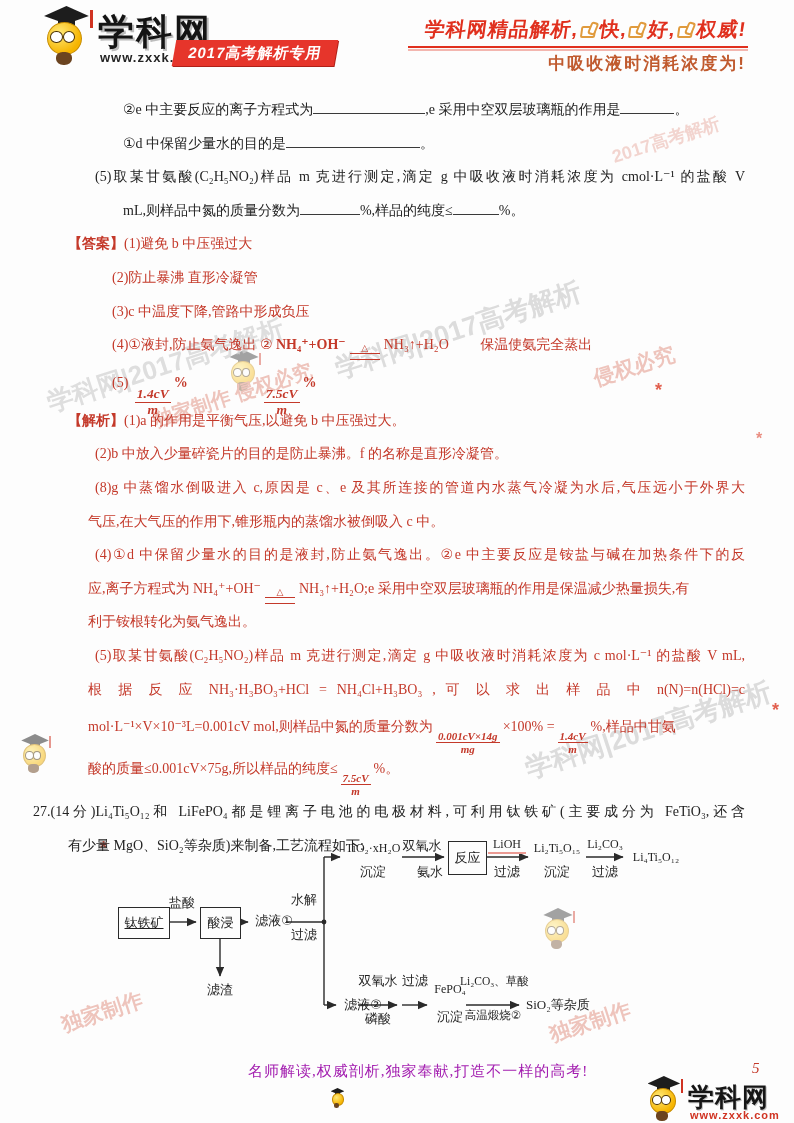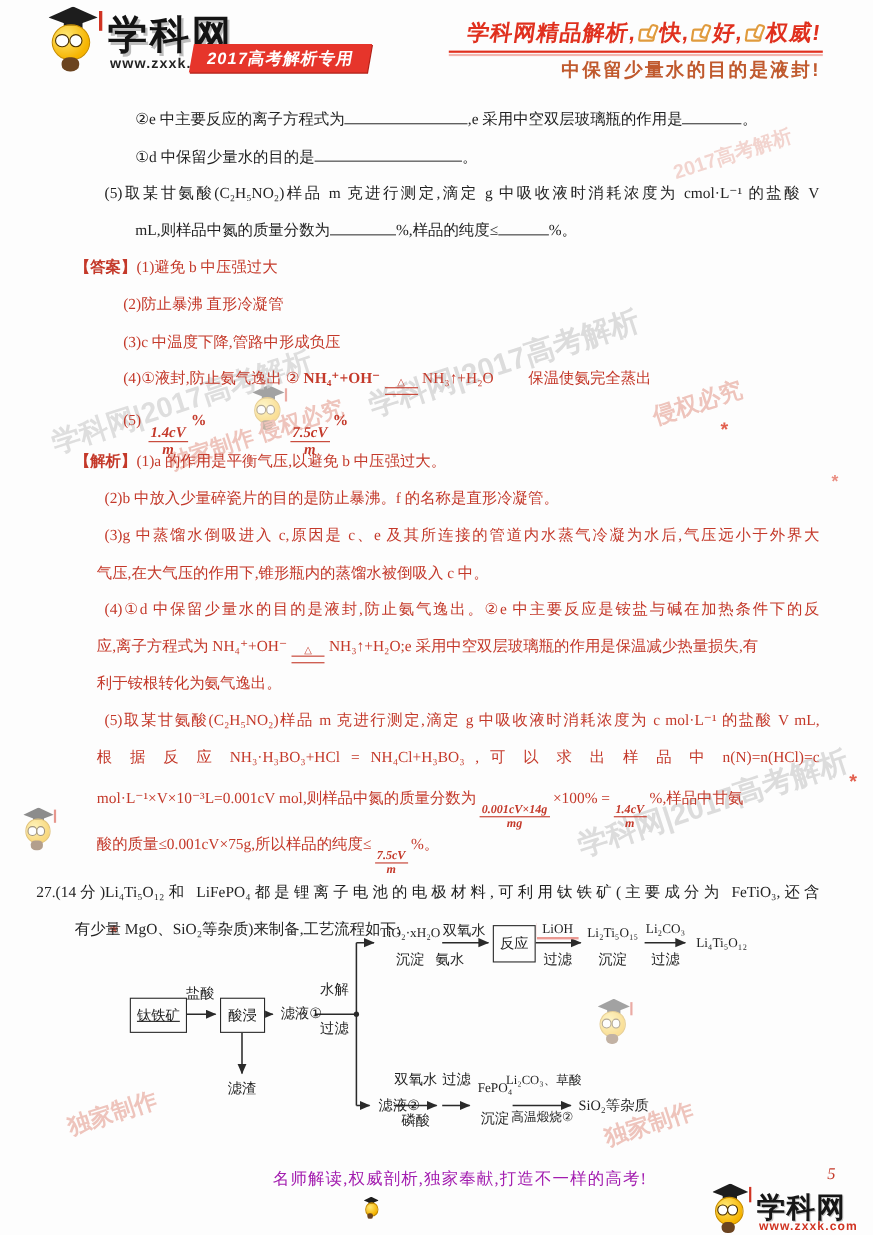--- a/index.html
+++ b/index.html
@@ -98,21 +98,21 @@
       <span class="m-cap"></span><span class="m-capbase"></span><span class="m-tassel"></span><span class="m-head"></span><span class="m-eye l"></span><span class="m-eye r"></span><span class="m-body"></span>
     </span>
     <div class="abs site-name" style="left:98px;top:8px;">学科网</div>
     <div class="abs site-url" style="left:100px;top:50px;">www.zxxk.com</div>
     <div class="abs banner" style="left:174px;top:40px;width:162px;height:26px;">2017高考解析专用</div>
 
     <div class="abs slogan1" style="right:48px;top:16px;">
       <span>学科网精品解析,</span><span class="thumb"><span class="t-hand"></span><span class="t-up"></span></span><span>快,</span><span class="thumb"><span class="t-hand"></span><span class="t-up"></span></span><span>好,</span><span class="thumb"><span class="t-hand"></span><span class="t-up"></span></span><span>权威!</span>
     </div>
     <div class="abs slogan-rule" style="left:408px;top:46px;width:340px;"></div>
-    <div class="abs slogan2" style="right:48px;top:52px;">中保留少量水的目的是液封!</div>
+    <div class="abs slogan2" style="right:48px;top:52px;">中吸收液时消耗浓度为!</div>
   </div>
 
   
   <div class="abs z1 doc" style="left:33px;top:93px;width:712px;">
 
     <div class="ln" style="padding-left:90px;">
       <span>②e 中主要反应的离子方程式为</span><span class="blank" style="width:112px;"></span><span>,e 采用中空双层玻璃瓶的作用是</span><span class="blank" style="width:54px;"></span><span>。</span>
     </div>
 
     <div class="ln" style="padding-left:90px;">
@@ -150,21 +150,21 @@
       <span class="frac frac-lg">
           <span class="num">7.5cV</span>
           <span class="den">m</span>
         </span><span style="font-weight:bold;">%</span>
     </div>
 
     <div class="ln red" style="padding-left:35px;">
       <span style="font-weight:bold;">【解析】</span><span>(1)a 的作用是平衡气压,以避免 b 中压强过大。</span>
     </div>
     <div class="ln red" style="padding-left:62px;">(2)b 中放入少量碎瓷片的目的是防止暴沸。f 的名称是直形冷凝管。</div>
-    <div class="ln red just" style="padding-left:62px;">(3)g 中蒸馏水倒吸进入 c,原因是 c、e 及其所连接的管道内水蒸气冷凝为水后,气压远小于外界大</div>
+    <div class="ln red just" style="padding-left:62px;">(8)g 中蒸馏水倒吸进入 c,原因是 c、e 及其所连接的管道内水蒸气冷凝为水后,气压远小于外界大</div>
     <div class="ln red" style="padding-left:55px;">气压,在大气压的作用下,锥形瓶内的蒸馏水被倒吸入 c 中。</div>
     <div class="ln red just" style="padding-left:62px;">(4)①d 中保留少量水的目的是液封,防止氨气逸出。②e 中主要反应是铵盐与碱在加热条件下的反</div>
 
     <div class="ln red" style="padding-left:55px;">
       <span>应,离子方程式为</span>
       <span>NH₄⁺+OH⁻</span><span class="deq">
           <span class="tri">△</span>
           <span class="bar"></span>
         </span><span>NH₃↑+H₂O</span><span>;e 采用中空双层玻璃瓶的作用是保温减少热量损失,有</span>
     </div>
@@ -226,21 +226,21 @@
 
     <span class="flbl" style="left:66px;top:56px;width:32px;">盐酸</span>
     <span class="flbl" style="left:102px;top:143px;width:36px;">滤渣</span>
     <span class="flbl" style="left:150px;top:74px;width:48px;">滤液①</span>
     <span class="flbl" style="left:188px;top:53px;width:32px;">水解</span>
     <span class="flbl" style="left:188px;top:88px;width:32px;">过滤</span>
 
     <span class="flbl f12" style="left:243px;top:3px;width:60px;">TiO₂·xH₂O</span>
     <span class="flbl" style="left:243px;top:25px;width:60px;">沉淀</span>
     <span class="flbl" style="left:300px;top:-1px;width:44px;">双氧水</span>
-    <span class="flbl" style="left:287px;top:25px;width:44px;">氨水</span>
+    <span class="flbl" style="left:308px;top:25px;width:44px;">氨水</span>
     <span class="flbl f12 ul-pink" style="left:388px;top:-1px;width:38px;">LiOH</span>
     <span class="flbl" style="left:388px;top:25px;width:38px;">过滤</span>
     <span class="flbl f12" style="left:430px;top:3px;width:54px;">Li₂Ti₅O₁₅</span>
     <span class="flbl" style="left:430px;top:25px;width:54px;">沉淀</span>
     <span class="flbl f12" style="left:484px;top:-1px;width:42px;">Li₂CO₃</span>
     <span class="flbl" style="left:484px;top:25px;width:42px;">过滤</span>
     <span class="flbl f12" style="left:527px;top:12px;width:58px;">Li₄Ti₅O₁₂</span>
 
     <span class="flbl" style="left:239px;top:158px;width:48px;">滤液②</span>
     <span class="flbl" style="left:256px;top:134px;width:44px;">双氧水</span>

